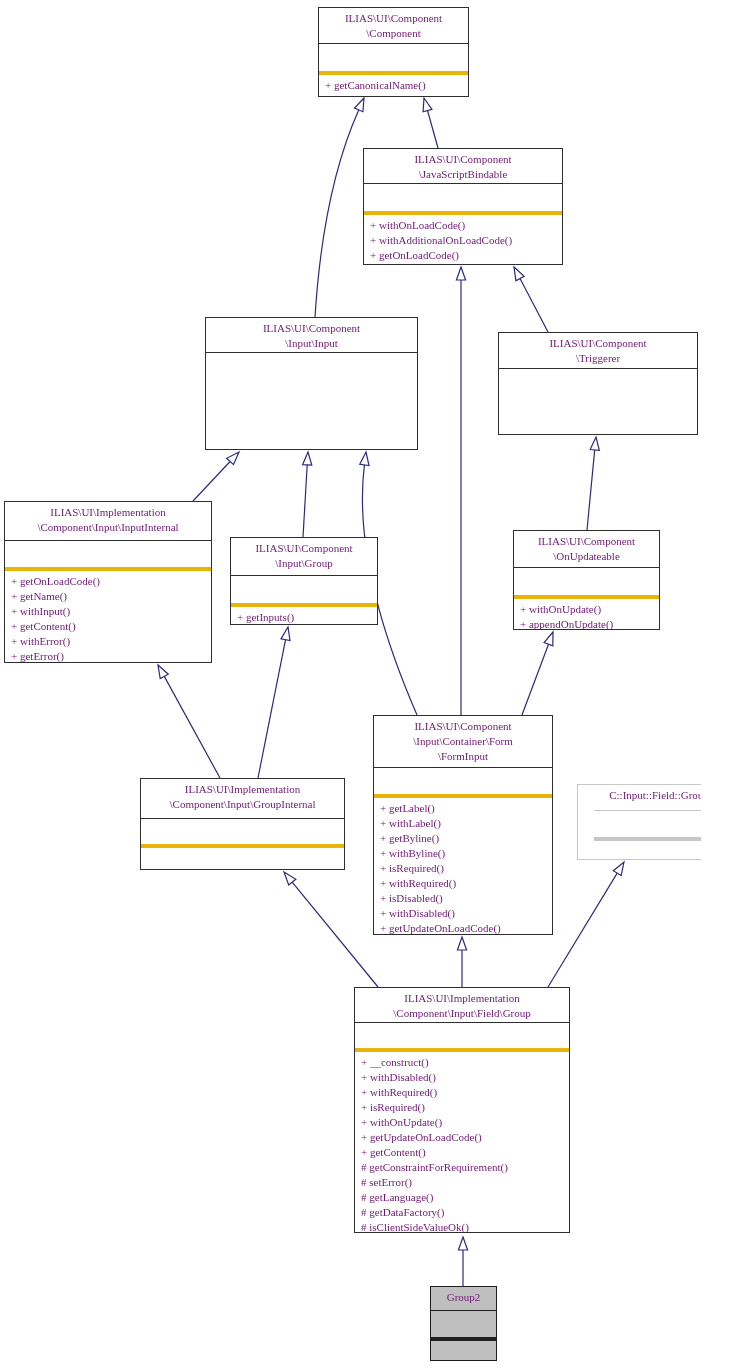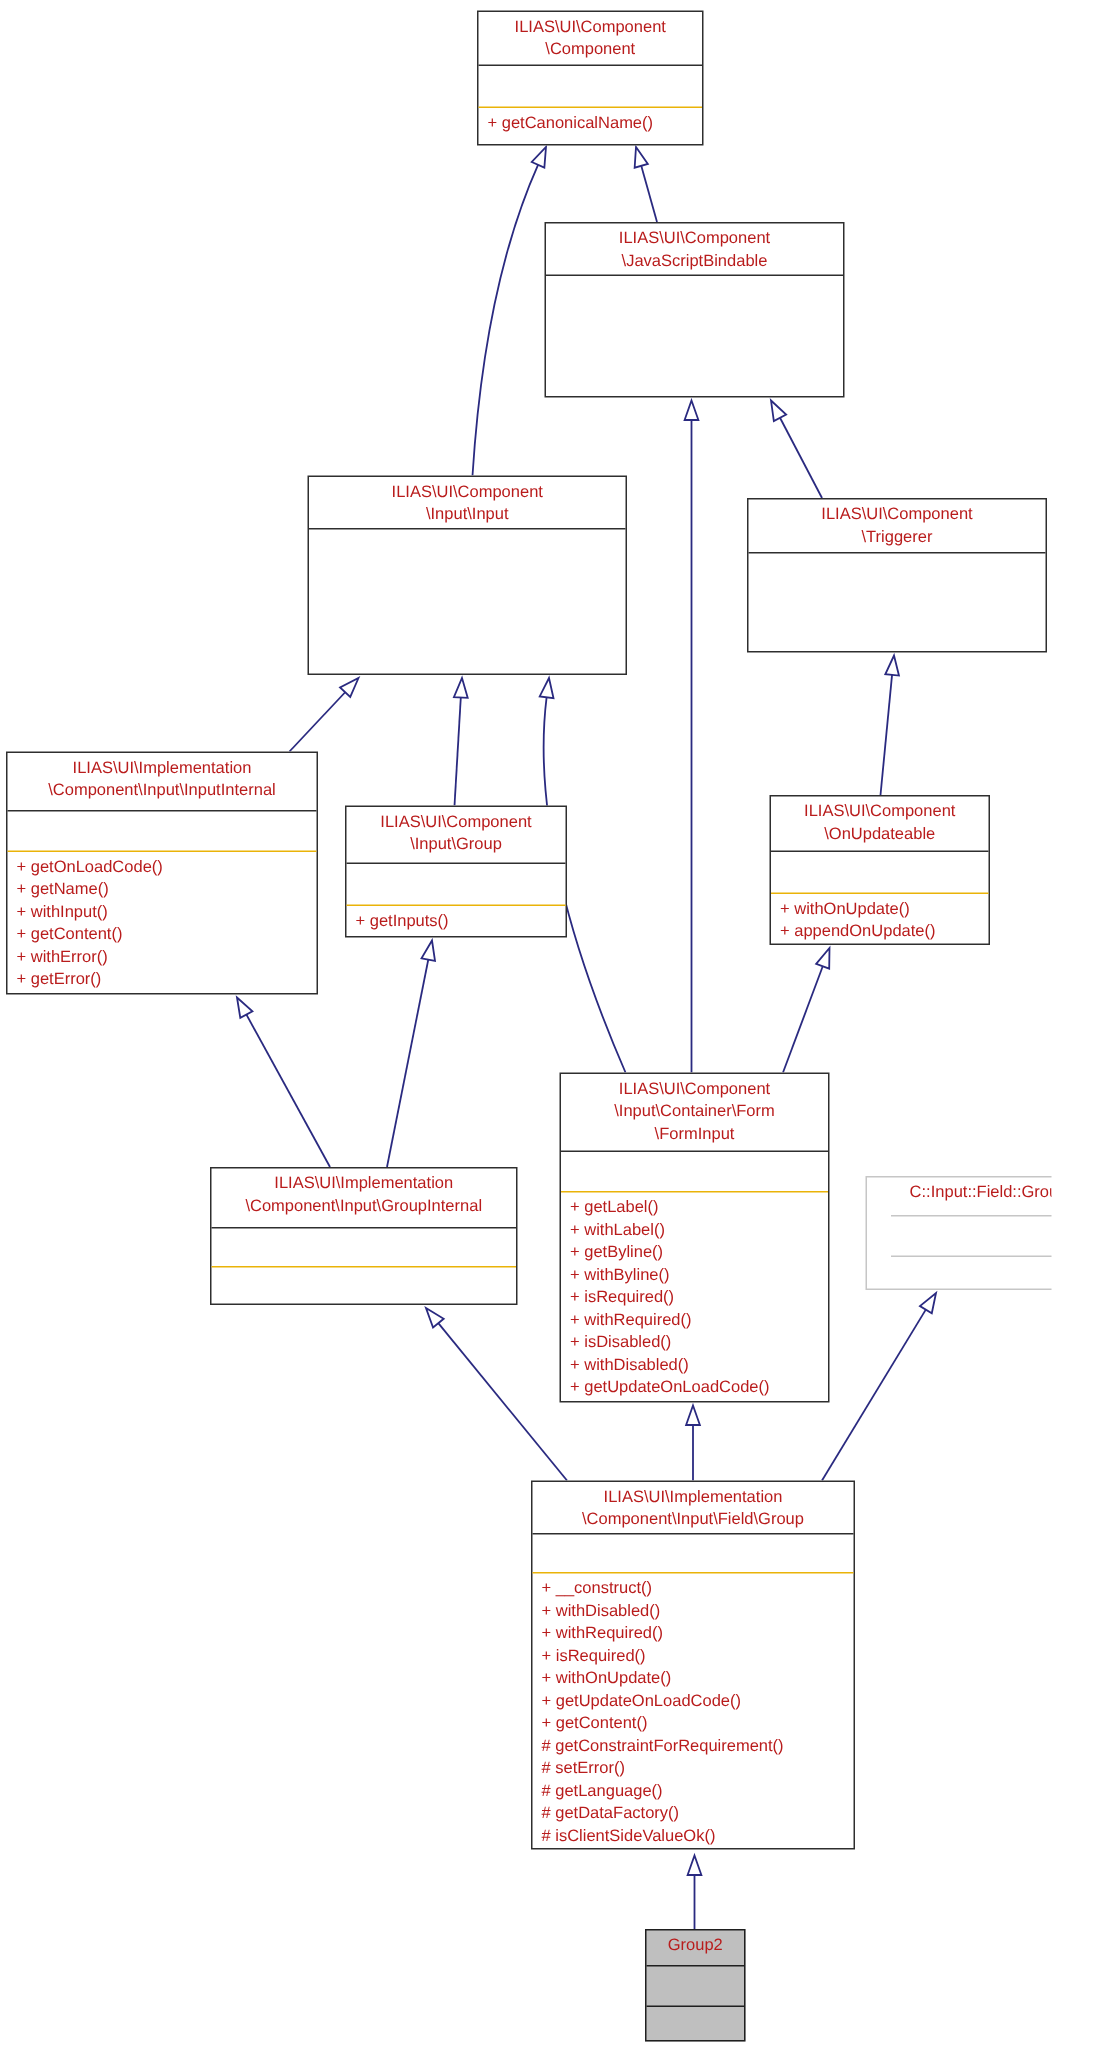--- a/index.html
+++ b/index.html
@@ -1,33 +1,33 @@
 <!DOCTYPE html>
 <html><head>
 <meta charset="utf-8">
 <style>
   html,body{margin:0;padding:0;background:#ffffff;}
   #stage{
     position:relative;width:701px;height:1368px;background:#ffffff;overflow:hidden;
-    font-family:Liberation Sans, sans-serif;color:#b91c1c;
+    font-family:Liberation Serif, serif;color:#701a75;
   }
   #edge-layer{position:absolute;left:0;top:0;z-index:0;}
   .uml-node{
     position:absolute;z-index:1;box-sizing:border-box;
     background:#ffffff;border:1px solid #2e2e2e;
     display:flex;flex-direction:column;font-size:11px;
   }
   .uml-node .title{
     box-sizing:border-box;border-bottom:1px solid #2e2e2e;
     text-align:center;white-space:pre-line;line-height:15px;
     padding:3px 4px 0 4px;overflow:hidden;
   }
   .uml-node .sec{box-sizing:border-box;}
   .uml-node .sec.methods{
-    flex:1;border-top:1px solid #eab308;padding:3px 4px 0 6px;
+    flex:1;border-top:4px solid #eab308;padding:3px 4px 0 6px;
     line-height:15px;overflow:hidden;text-align:left;
   }
   .uml-node .m{white-space:nowrap;}
   .uml-node.muted{border-color:#c6c6c6;padding-left:16px;}
   .uml-node.muted .title{border-color:#c6c6c6;}
   .uml-node.muted .sec.methods{border-color:#c6c6c6;}
   .uml-node.filled{background:#bfbfbf;border-color:#1f1f1f;}
   .uml-node.filled .title{border-color:#1f1f1f;}
   .uml-node.filled .sec.methods{border-color:#1f1f1f;}
 </style>
@@ -103,20 +103,25 @@
 \Component</div>
         <div class="sec" style="height: 27px;"></div>
         <div class="sec methods">
           <div class="m">+ getCanonicalName()</div>
         </div>
       </div>
       <div class="uml-node" style="left: 363px; top: 148px; width: 200px; height: 117px;">
         <div class="title" style="height: 35px;">ILIAS\UI\Component
 \JavaScriptBindable</div>
         <div class="sec" style="height: 27px;"></div>
+        <div class="sec methods">
+          <div class="m">+ withOnLoadCode()</div>
+          <div class="m">+ withAdditionalOnLoadCode()</div>
+          <div class="m">+ getOnLoadCode()</div>
+        </div>
       </div>
       <div class="uml-node" style="left: 205px; top: 317px; width: 213px; height: 133px;">
         <div class="title" style="height: 35px;">ILIAS\UI\Component
 \Input\Input</div>
         <div class="sec" style="height: 26px;"></div>
       </div>
       <div class="uml-node" style="left: 498px; top: 332px; width: 200px; height: 103px;">
         <div class="title" style="height: 36px;">ILIAS\UI\Component
 \Triggerer</div>
         <div class="sec" style="height: 26px;"></div>

